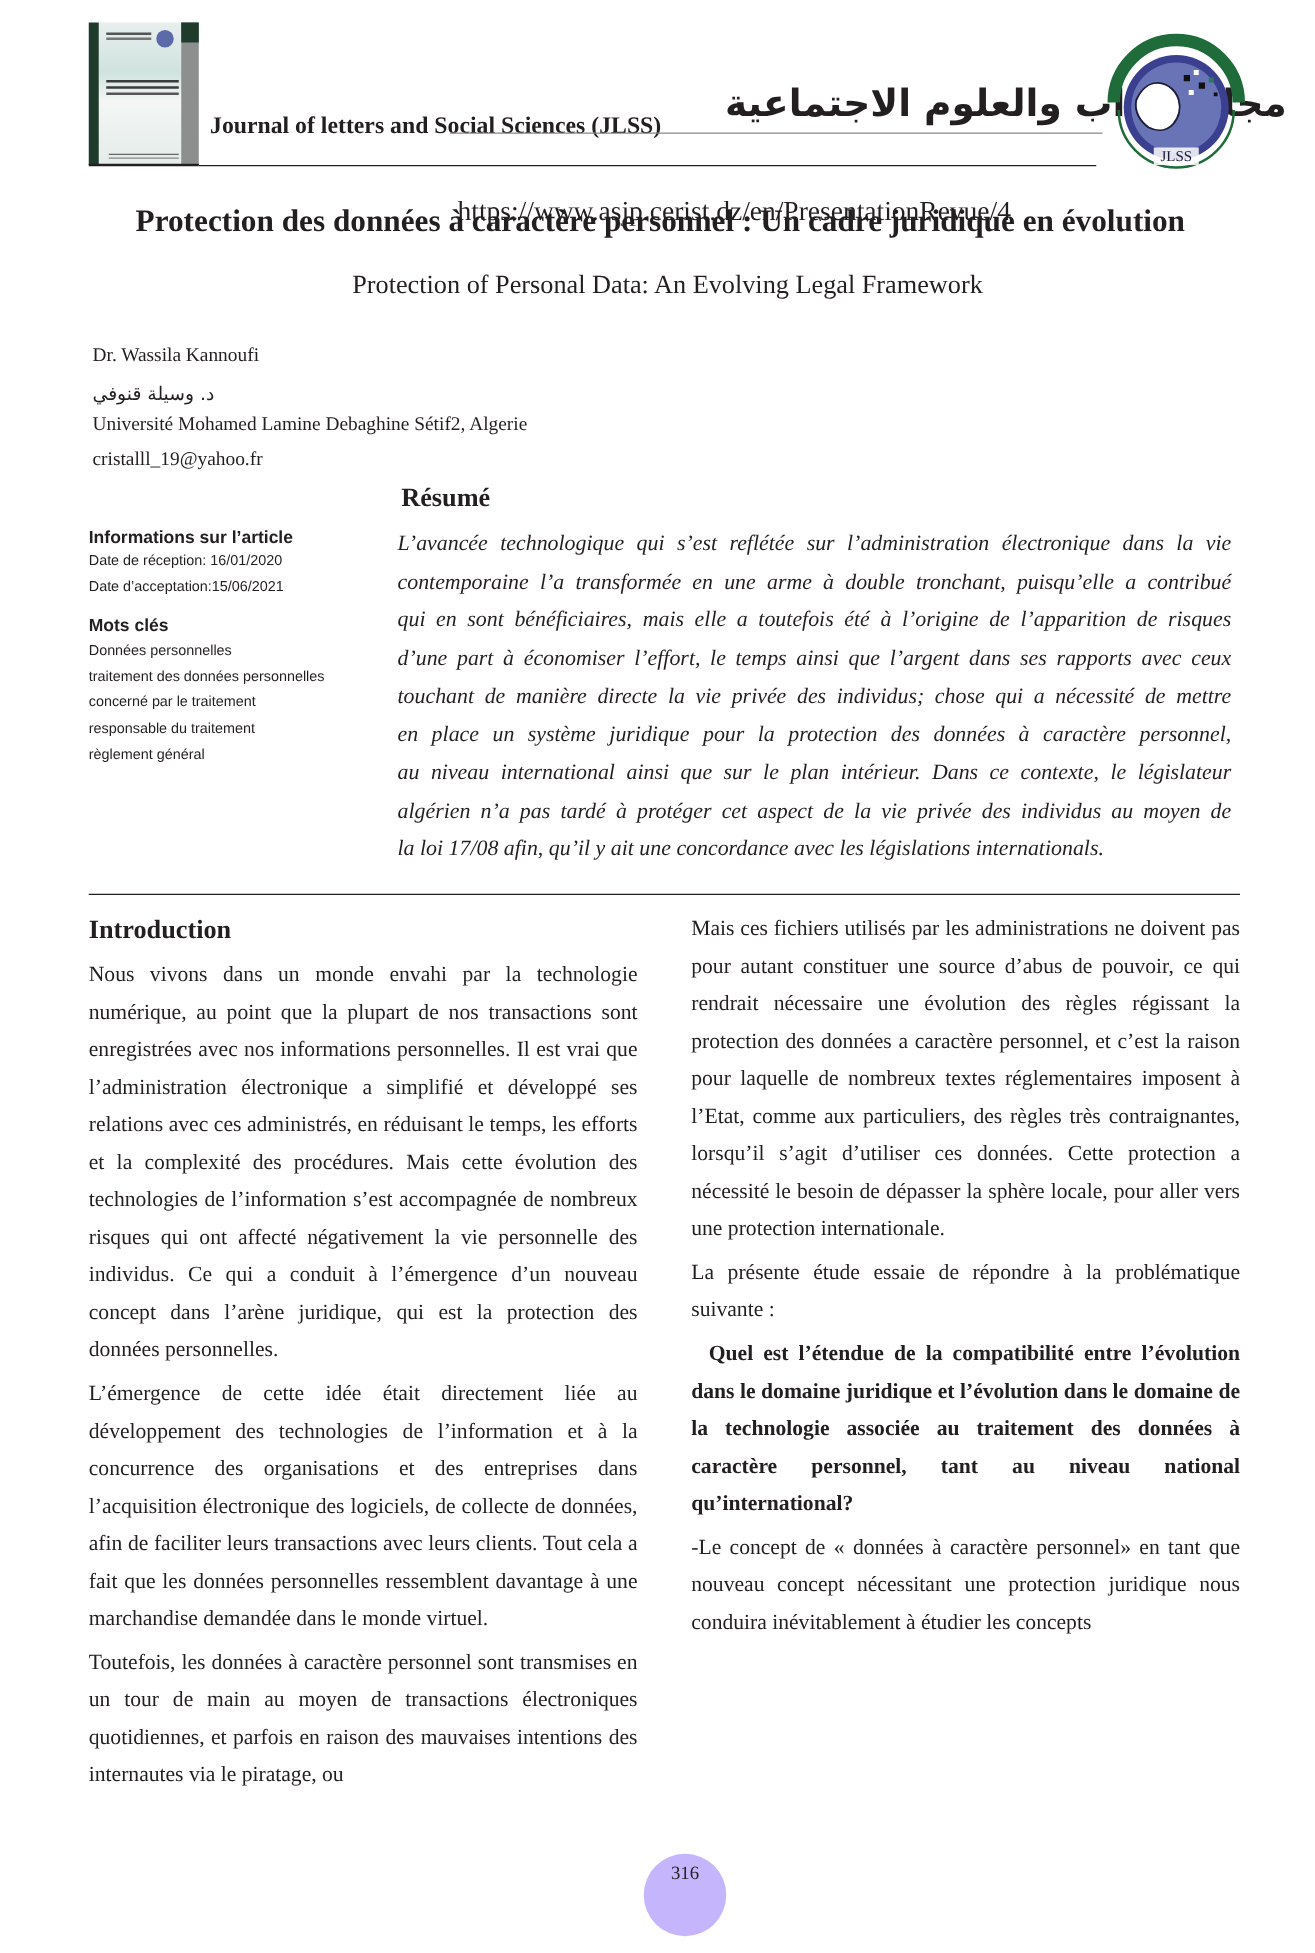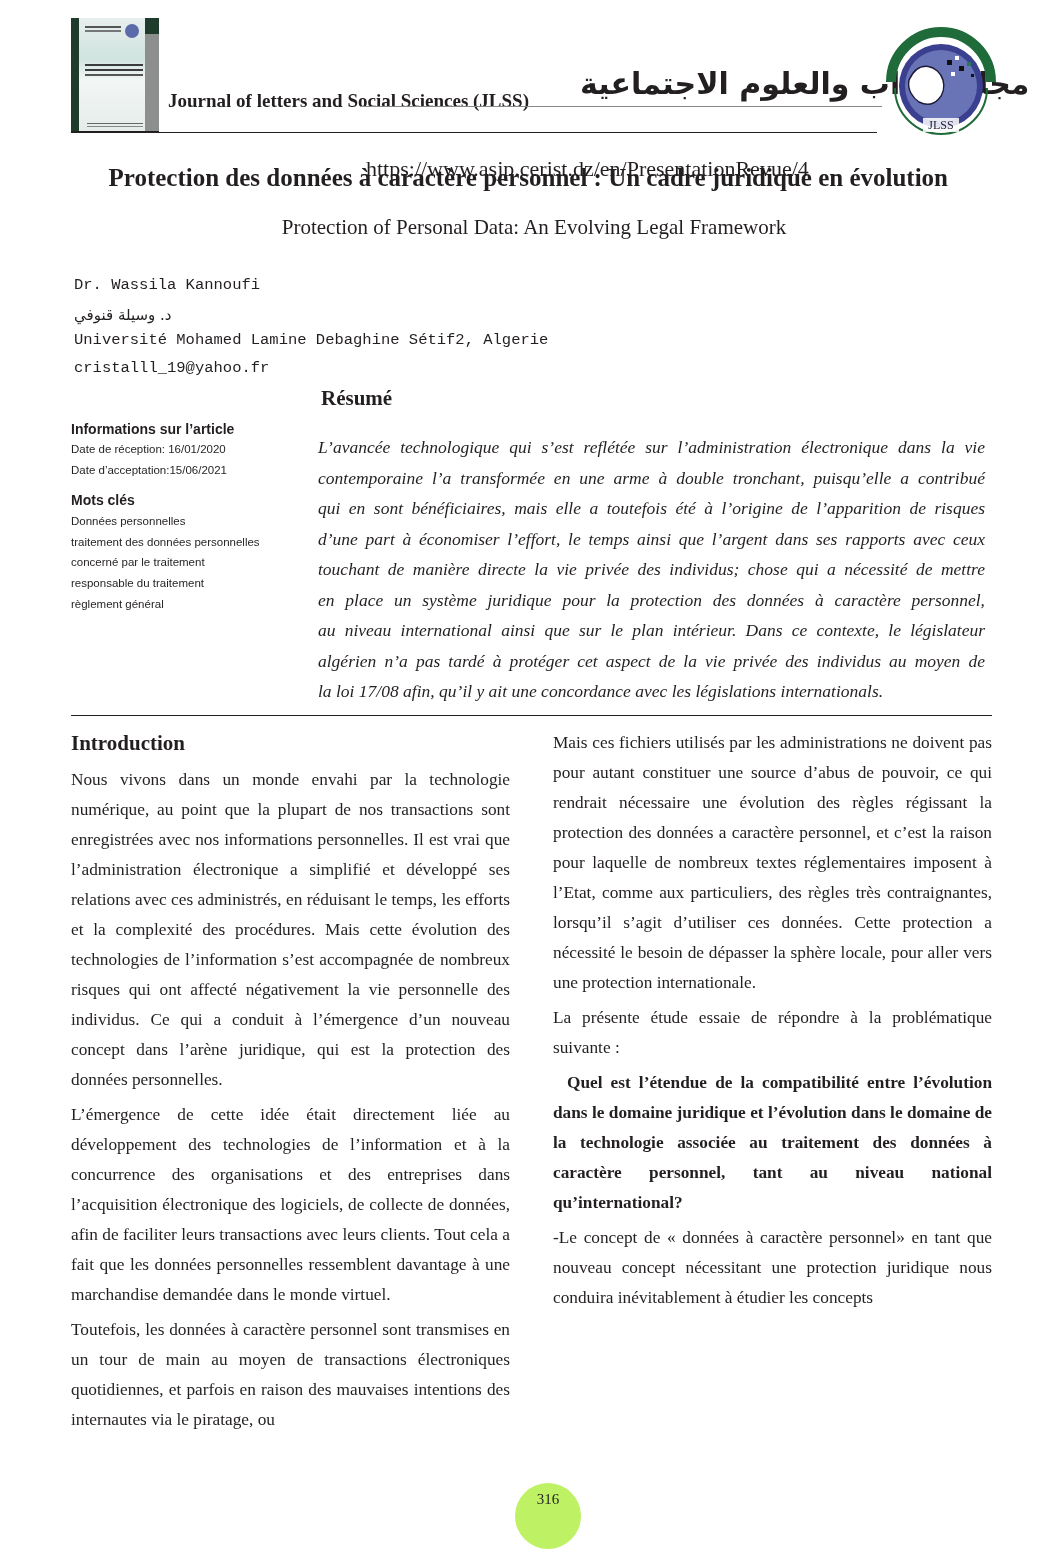--- a/index.html
+++ b/index.html
@@ -22,45 +22,45 @@
   .hline-top { left: 360px; top: 106px; width: 522px; height: 1px; background: #888; }
   .hline-bot { left: 159px; top: 132px; width: 718px; height: 1px; background: #231f20; }
 
   .logo { left: 885px; top: 18px; width: 112px; height: 128px; }
 
   
   .title-fr { left: 0; width: 948px; top: 164px; text-align: right; font-size: 25px; font-weight: bold; white-space: nowrap; }
   .title-en { left: 0; width: 1068px; top: 215px; text-align: center; font-size: 21px; white-space: nowrap; }
 
   
-  .author { left: 74px; font-size: 15.5px; font-family: Liberation Mono, monospace; white-space: nowrap; }
+  .author { left: 74px; font-size: 15.5px; font-family: Liberation Serif, serif; white-space: nowrap; }
   .author-ar { left: 74px; top: 306px; font-size: 15px; direction: rtl; font-family: "DejaVu Sans", sans-serif; }
 
   
   .info-h { left: 71px; font-size: 14px; font-weight: bold; font-family: "Liberation Sans", sans-serif; }
   .info-t { left: 71px; font-size: 11.5px; font-family: "Liberation Sans", sans-serif; white-space: nowrap; }
 
   
   .resume-h { left: 321px; top: 386px; font-size: 21px; font-weight: bold; }
-  .abstract { left: 318px; top: 432px; width: 667px; font-size: 17.5px; font-style: italic; line-height: 30.5px; text-align: justify; text-align-last: justify; }
+  .abstract { left: 318px; top: 419px; width: 667px; font-size: 17.5px; font-style: italic; line-height: 30.5px; text-align: justify; text-align-last: justify; }
   .abstract .last { text-align-last: left; }
   .rule { left: 71px; top: 715px; width: 921px; height: 1px; background: #231f20; }
 
   
   .col { font-size: 17.3px; line-height: 30px; text-align: justify; }
   .col p { margin: 0 0 5px 0; }
   .col-left { left: 71px; top: 765px; width: 439px; }
   .col-right { left: 553px; top: 728px; width: 439px; }
   .intro-h { left: 71px; top: 731px; font-size: 21px; font-weight: bold; }
   .bold { font-weight: bold; }
   .indent1 { text-indent: 14px; }
   .indent2 { text-indent: 20px; }
 
   
-  .pagenum { left: 515px; top: 1483px; width: 66px; height: 66px; border-radius: 50%; background: #bef264; text-align: center; }
+  .pagenum { left: 515px; top: 1483px; width: 66px; height: 66px; border-radius: 50%; background: #c4b5fd; text-align: center; }
   .pagenum span { display: block; padding-top: 8px; font-size: 15px; font-family: "Liberation Serif", serif; color:#231f20; }
 </style>
 </head>
 <body>
 
 <div class="abs cover">
   <div class="hdr"></div>
   <div class="seal"></div>
   <div class="ttl"></div>
   <div class="foot"></div>

